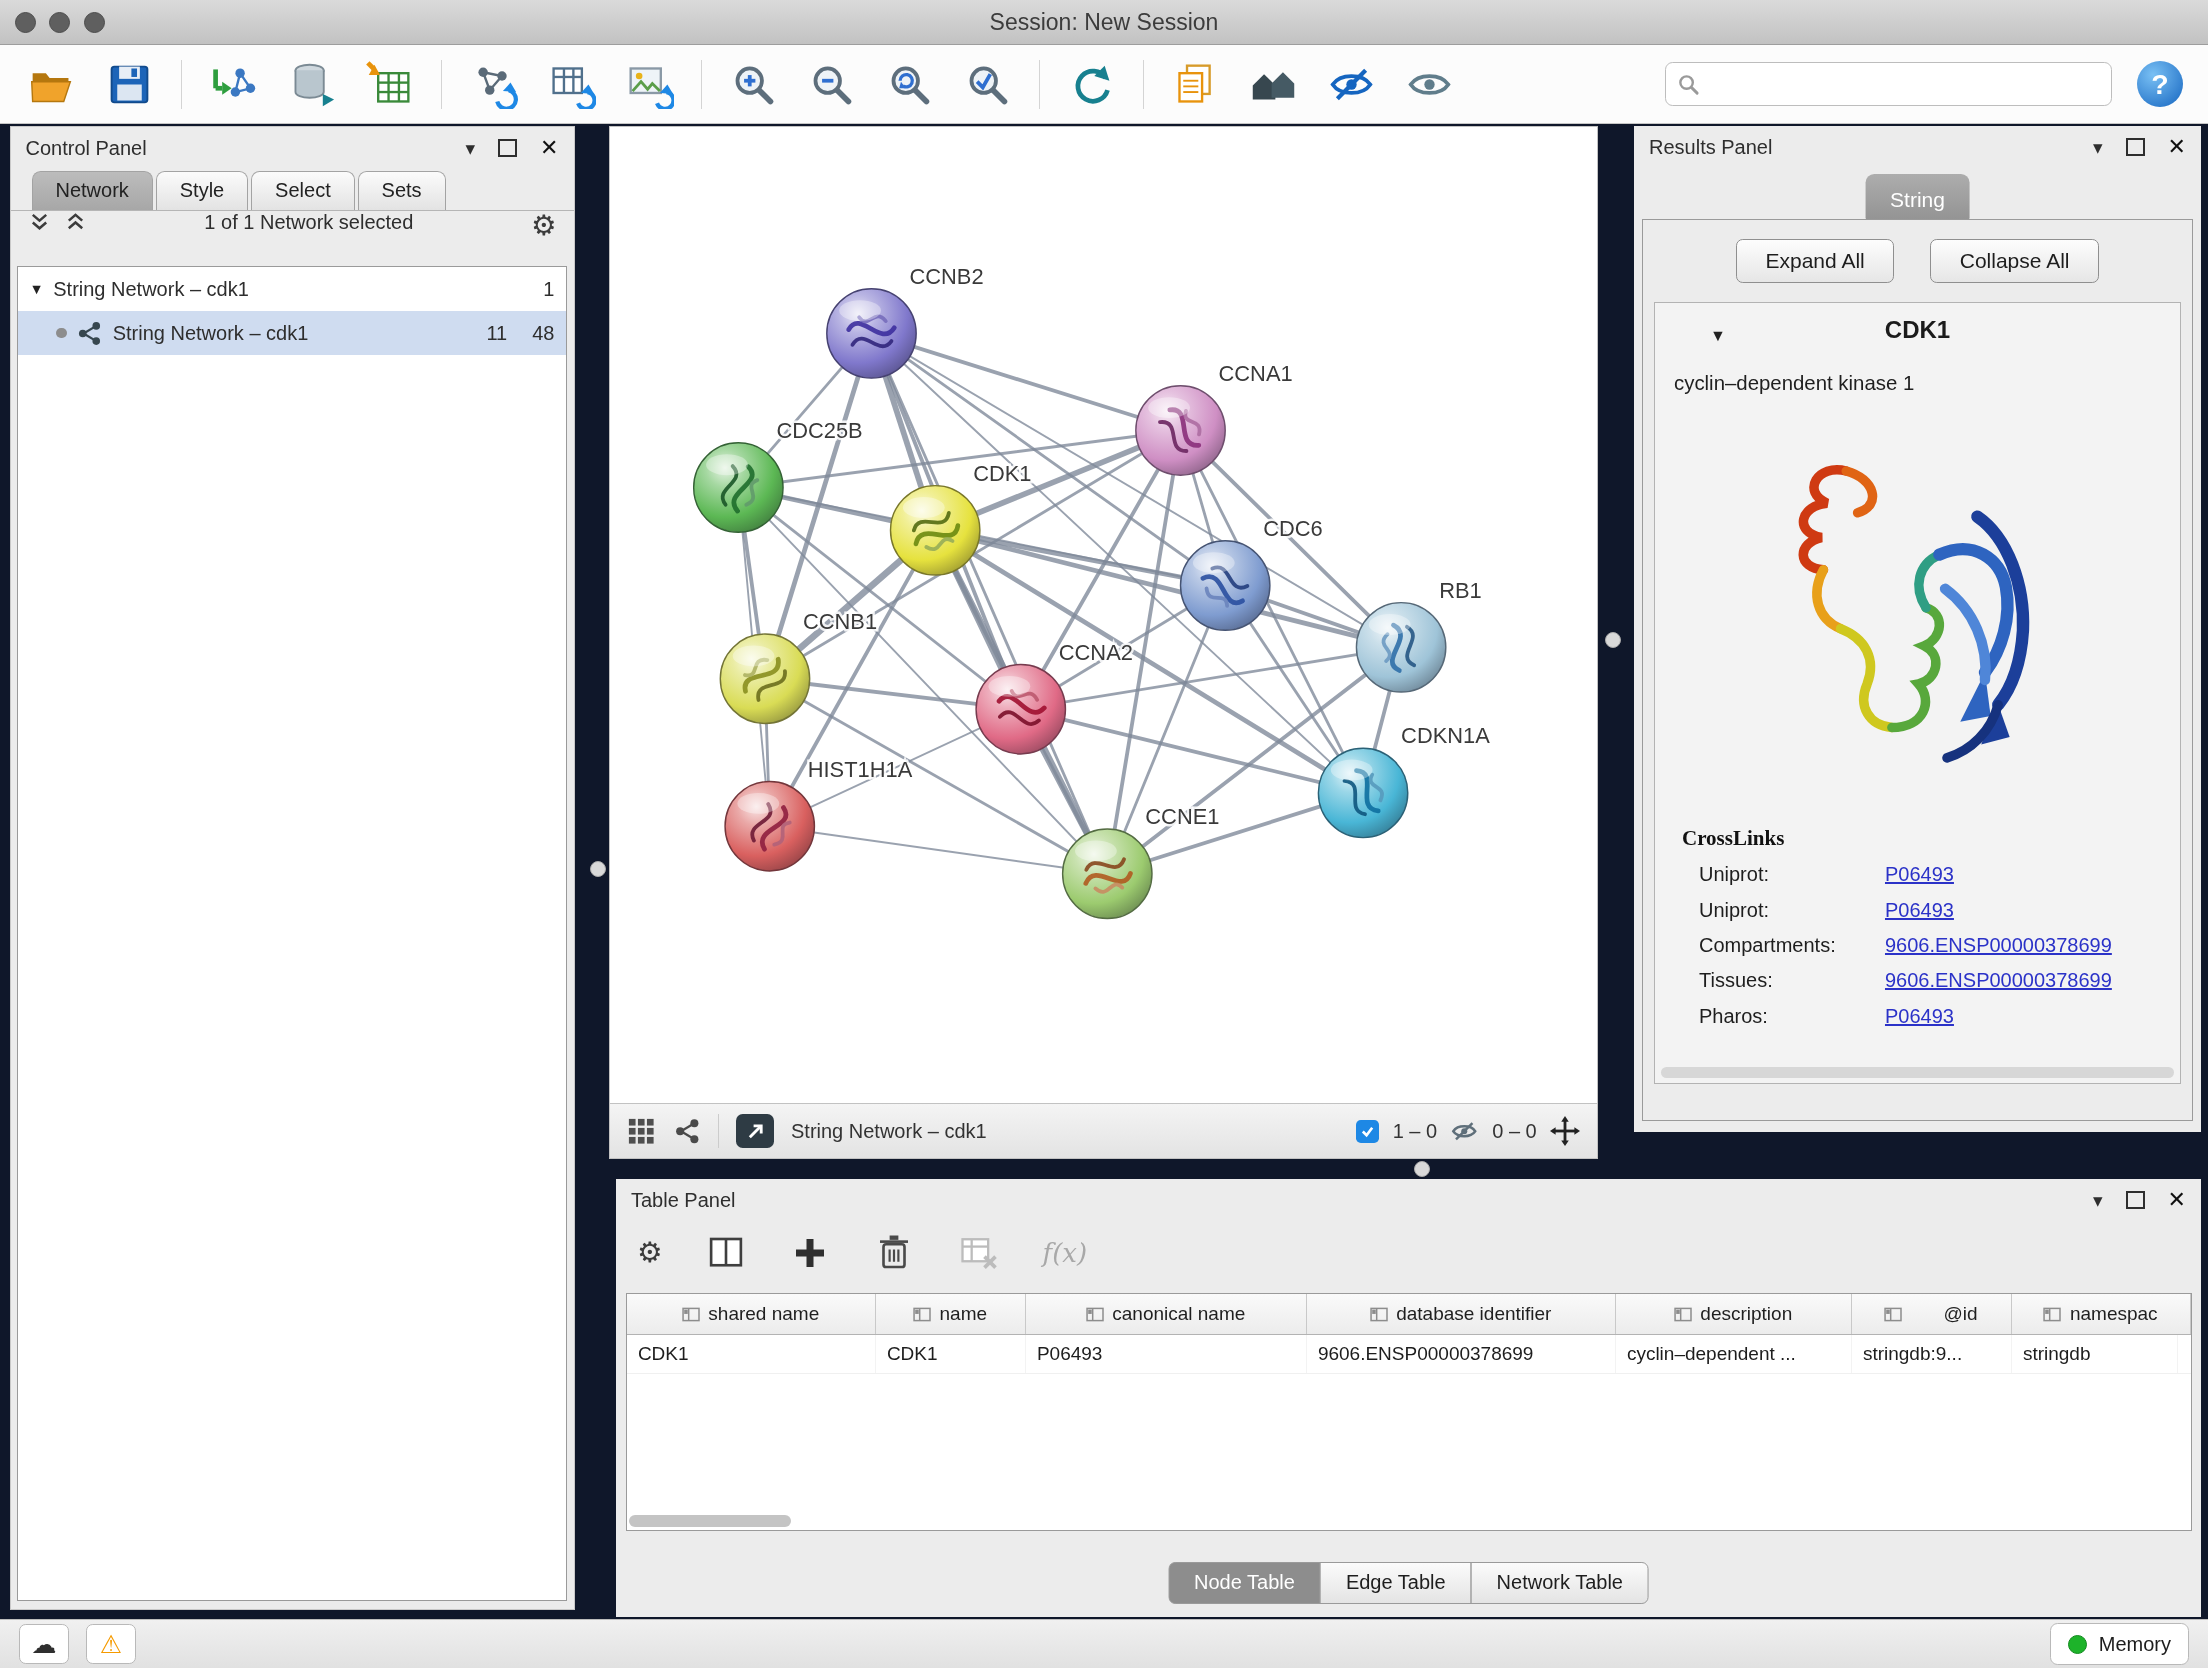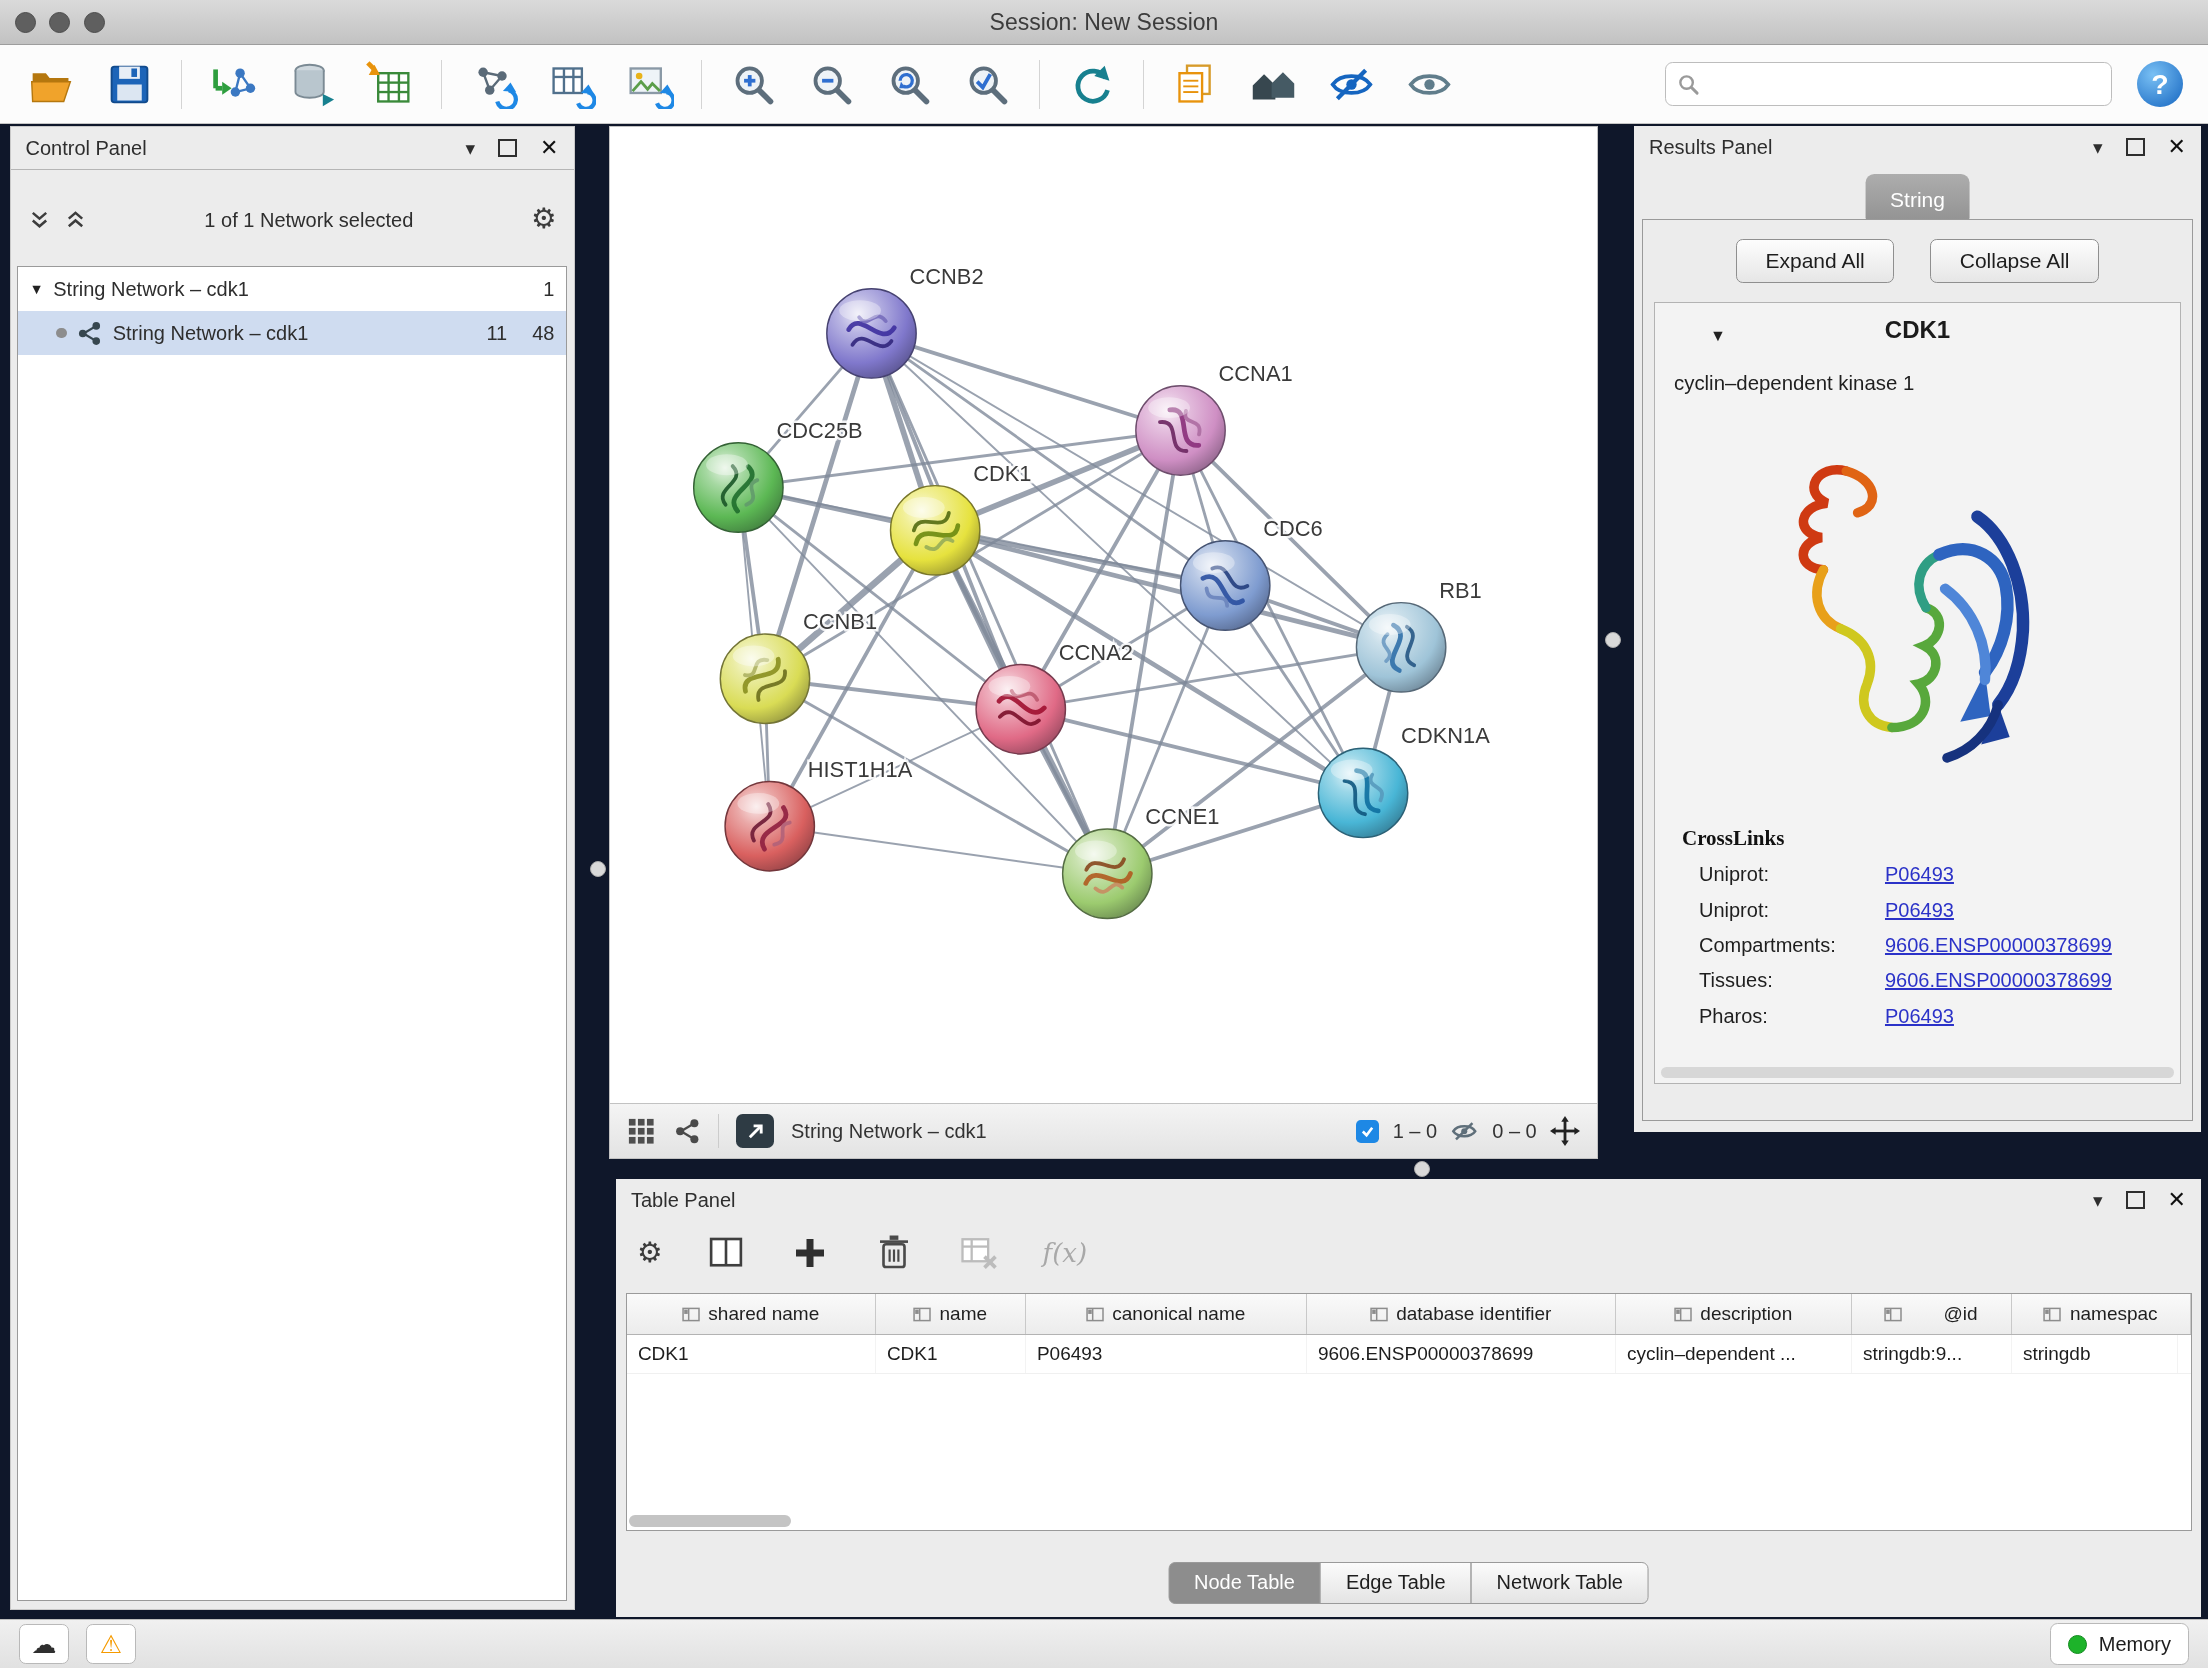--- a/index.html
+++ b/index.html
@@ -33,21 +33,21 @@
   .icon-menu{font-size:19px;color:#2e2e2e;line-height:1;}
   .icon-float{width:15px;height:13.3px;border:2.9px solid #2e2e2e;}
   .icon-close{font-size:22px;font-weight:bold;color:#101010;line-height:1;}
 
   
   #control-panel{left:9.5px;top:126px;width:565px;height:1484px;border:1px solid #c9c9c9;}
   .cp-tabs{display:flex;padding:1.9px 0 0 21px;}
   .tab{padding:7.6px 23px;font-size:20px;border:1px solid #a3a3a3;border-bottom:none;
     border-radius:8.6px 8.6px 0 0;background:linear-gradient(#fbfbfb,#e3e3e3);margin-right:2.9px;color:#222;}
   .tab.sel{background:linear-gradient(#bcbcbc,#a7a7a7);}
-  .cp-toolbar{height:48px;display:flex;align-items:flex-end;padding:14px 17px;font-size:20px;
+  .cp-toolbar{height:48px;display:flex;align-items:flex-start;padding:0 17px;font-size:20px;
     border-top:1px solid #b5b5b5;background:#ececec;gap:13.3px;}
   .cp-toolbar .summary{flex:1;text-align:center;}
   .gear{font-size:28.5px;color:#3c3c3c;line-height:1;}
   .tree{position:absolute;left:6.7px;right:6.7px;top:139px;bottom:7.6px;background:#fff;border:1px solid #9a9a9a;}
   .trow{display:flex;align-items:center;height:44px;font-size:20px;gap:9.5px;padding:0 11.4px;}
   .trow .count{margin-left:auto;color:#2e2e2e;}
   .trow.child{background:#cfdcf0;padding-left:38px;}
   .tri{font-size:14.3px;color:#222;line-height:1;}
   .dot{width:10.5px;height:10.5px;border-radius:50%;background:#8d8d8d;flex:none;}
   .nums{margin-left:auto;display:flex;gap:25px;}
@@ -288,20 +288,26 @@
   </div>
 
   <div id="control-panel" class="panel">
     <div class="phead">
       <span>Control Panel</span>
       <div class="ph-icons">
         <span class="icon-menu">▾</span>
         <span class="icon-float"></span>
         <span class="icon-close">✕</span>
       </div>
+    </div>
+    <div class="cp-tabs">
+      <div class="tab sel">Network</div>
+      <div class="tab">Style</div>
+      <div class="tab">Select</div>
+      <div class="tab">Sets</div>
     </div>
     <div class="cp-toolbar">
       <svg width="23" height="23" viewBox="0 0 24 24">
         <polyline points="5,4 12,10 19,4" fill="none" stroke="#3c3c3c" stroke-width="2.6"></polyline>
         <polyline points="5,12 12,18 19,12" fill="none" stroke="#3c3c3c" stroke-width="2.6"></polyline>
       </svg>
       <svg width="23" height="23" viewBox="0 0 24 24">
         <polyline points="5,10 12,4 19,10" fill="none" stroke="#3c3c3c" stroke-width="2.6"></polyline>
         <polyline points="5,18 12,12 19,18" fill="none" stroke="#3c3c3c" stroke-width="2.6"></polyline>
       </svg>

